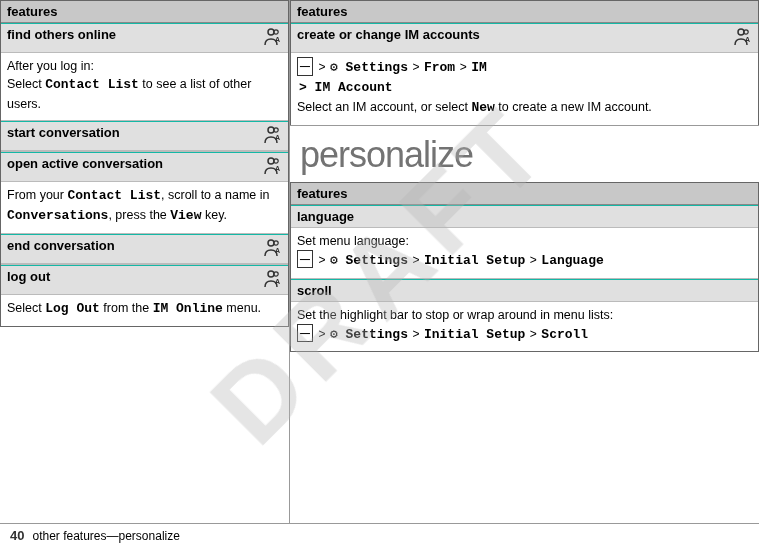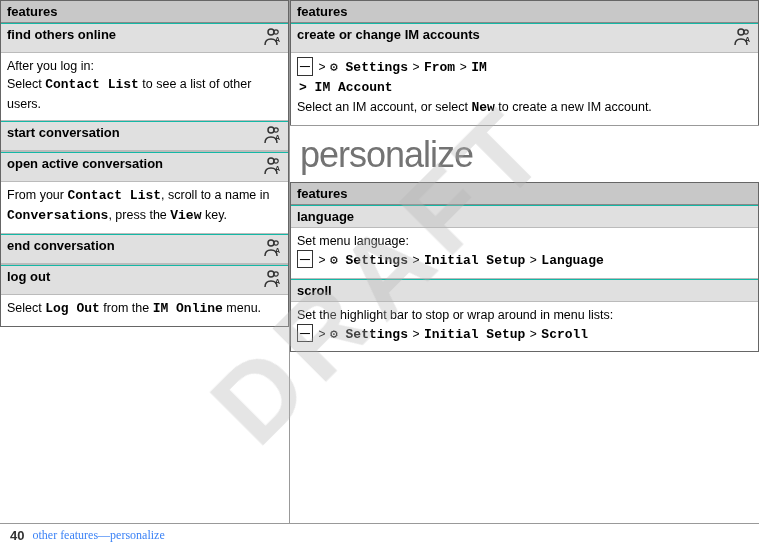--- a/index.html
+++ b/index.html
@@ -102,22 +102,21 @@
     }
 
     .page-number {
       font-weight: bold;
       font-size: 13px;
       margin-right: 8px;
     }
 
     .page-label {
       font-size: 12px;
-      color: #3b82f6;
-      font-family: Liberation Serif, serif;
+      color: #000000;
     }
 
     
     .left-table-wrapper {
       flex: 1;
     }
 
     
     .menu-sym {
       font-size: 14px;

